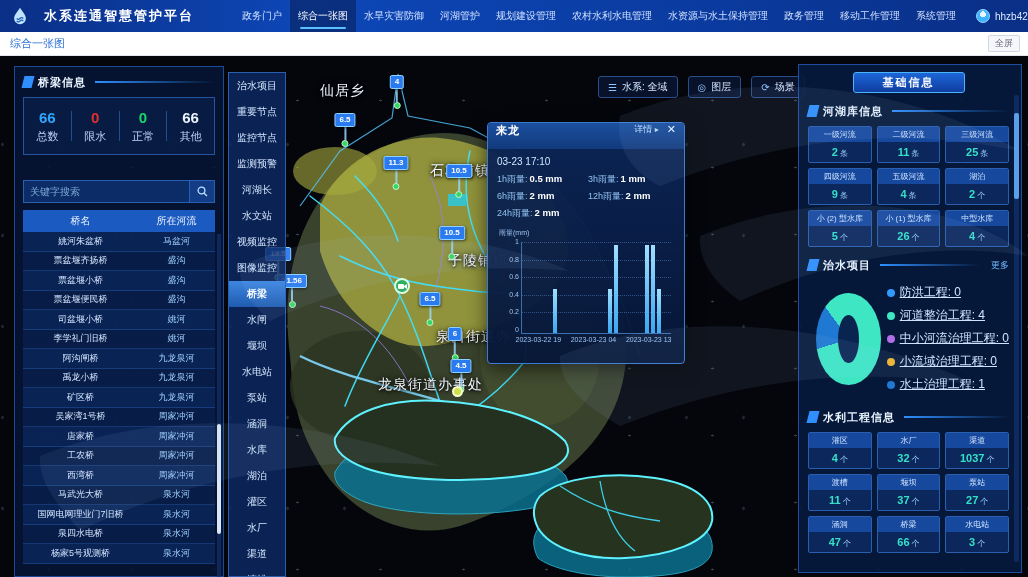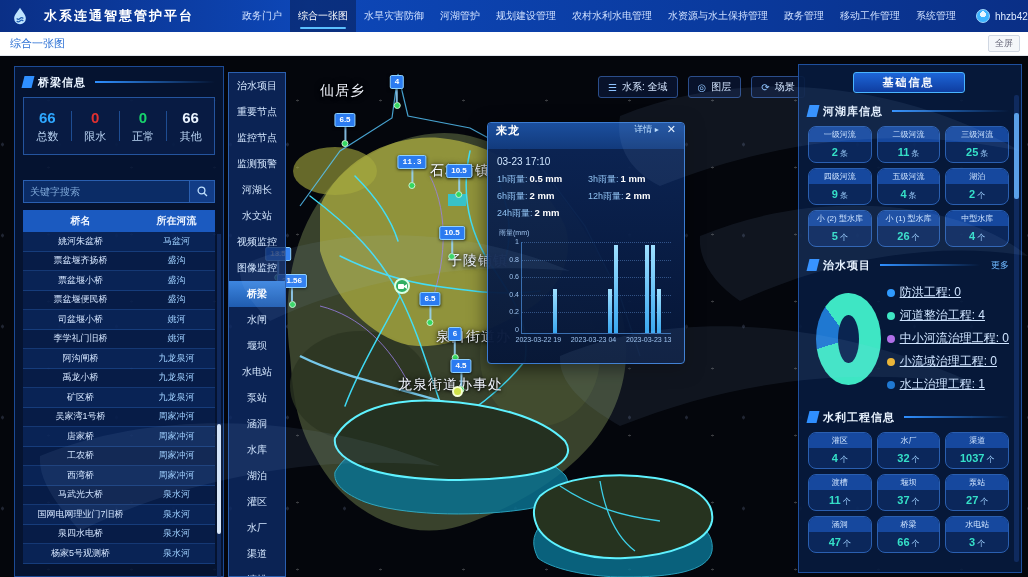--- a/index.html
+++ b/index.html
@@ -72,21 +72,21 @@
   .stat-label { font-size:11px; color:#bcd6f5; margin-top:3px; }
   .stat-div { width:1px; height:30px; background:#1e4d92; }
   .search-row { display:flex; margin-top:25px; height:23px; }
   .search-input { flex:1; background:#0b2c66; border:1px solid #2a5fb0; border-right:none;
     color:#dce9ff; font-size:10px; padding:0 6px; outline:none; }
   .search-input::placeholder { color:#7fa8d8; }
   .search-btn { width:26px; background:#123c86; border:1px solid #2a5fb0; cursor:pointer;
     display:flex; align-items:center; justify-content:center; }
   .btable { margin-top:7px; position:relative; }
   .thead { display:flex; background:#1b5ac0; height:22px; align-items:center; }
-  .th { color:#eef5ff; font-size:10px; font-weight:bold; text-align:center; }
+  .th { color:#eef5ff; font-size:10px; font-weight:normal; text-align:center; }
   .tc1 { width:60%; } .tc2 { width:40%; }
   .tbody { height:352px; overflow:hidden; }
   .trow { display:flex; align-items:center; height:19.5px; border-bottom:1px solid rgba(40,90,170,.45);
     background:rgba(16,56,130,.45); cursor:pointer; }
   .trow:nth-child(even){ background:rgba(10,40,100,.45); }
   .trow span { font-size:9px; color:#d5e6ff; text-align:center; overflow:hidden; white-space:nowrap; }
   .trow .tc2 { color:#9fd0ff; }
   .vscroll { position:absolute; right:-6px; top:24px; width:4px; height:350px; background:rgba(20,50,110,.7); }
   .vthumb { position:absolute; left:0; width:4px; border-radius:2px; background:#d8e6f8; }
   .hscroll { height:4px; background:rgba(20,50,110,.7); margin-top:1px; position:relative; }
@@ -127,21 +127,21 @@
 
   
   .right-panel { position:absolute; right:6px; top:8px; bottom:4px; width:224px;
     background:rgba(7,26,62,.92); border:1px solid #1e4f9e; z-index:10; padding:7px 12px 0 9px; overflow:hidden; }
   .pill { width:112px; margin:0 auto; height:21px; line-height:19px; text-align:center;
     background:linear-gradient(180deg,#1d66d8,#0f3da0); border:1px solid #49b4ff; border-radius:3px;
     color:#fff; font-size:11px; font-weight:bold; letter-spacing:2px; cursor:pointer; }
   .rp-sec { margin-top:9px; }
   .more-link { font-size:9px; color:#6fb8ff; margin-left:6px; cursor:pointer; white-space:nowrap; }
   .card-grid { display:grid; grid-template-columns:repeat(3,1fr); gap:5px; margin-top:6px; }
-  .info-card { border:1px solid #2a5fb0; background:rgba(16,52,120,.55); border-radius:8px; overflow:hidden; }
+  .info-card { border:1px solid #2a5fb0; background:rgba(16,52,120,.55); border-radius:2px; overflow:hidden; }
   .card-label { background:#16489e; color:#cfe4ff; font-size:8px; text-align:center;
     padding:2px 1px; white-space:nowrap; overflow:hidden; }
   .card-value { text-align:center; padding:4px 0 3px 0; font-size:11px; font-weight:bold; color:#35e0c8; }
   .card-unit { font-size:8px; color:#9fd0ff; font-weight:normal; margin-left:2px; }
   .donut-row { display:flex; align-items:center; margin-top:4px; }
   .donut { width:92px; height:92px; border-radius:50%; margin:4px 6px 4px 8px; position:relative; }
   .donut::after { content:""; position:absolute; inset:22px; border-radius:50%; background:#0a2450; }
   .legend { flex:1; }
   .leg-item { display:flex; align-items:center; gap:5px; margin:6px 0; }
   .leg-dot { width:8px; height:8px; border-radius:50%; flex:none; }
@@ -234,24 +234,24 @@
           <span class="ic">⟳</span>
           <span>场景</span>
         </div>
       </div>
 
     <div>
         <div class="town" style="left: 320px; top: 26px;">仙居乡</div>
         <div class="town" style="left: 430px; top: 106px;">石桥铺镇</div>
         <div class="town" style="left: 448px; top: 196px;">子陵铺镇</div>
         <div class="town" style="left: 436px; top: 272px;">泉口街道办</div>
-        <div class="town" style="left: 378px; top: 320px; margin-left: 20px;">龙泉街道办事处</div>
+        <div class="town" style="left: 378px; top: 320px;">龙泉街道办事处</div>
         <div class="marker" style="left: 397px; top: 14px;"><div class="mk-badge">4</div><div class="mk-stem"></div><div class="mk-dot"></div></div>
         <div class="marker" style="left: 345px; top: 52px;"><div class="mk-badge">6.5</div><div class="mk-stem"></div><div class="mk-dot"></div></div>
-        <div class="marker" style="left: 412px; top: 95px; font-family: Liberation Mono, monospace;"><div class="mk-badge">11.3</div><div class="mk-stem"></div><div class="mk-dot"></div></div>
+        <div class="marker" style="left: 396px; top: 95px;"><div class="mk-badge">11.3</div><div class="mk-stem"></div><div class="mk-dot"></div></div>
         <div class="marker" style="left: 459px; top: 103px;"><div class="mk-badge">10.5</div><div class="mk-stem"></div><div class="mk-dot"></div></div>
         <div class="marker" style="left: 452px; top: 165px;"><div class="mk-badge">10.5</div><div class="mk-stem"></div><div class="mk-dot"></div></div>
         <div class="marker" style="left: 278px; top: 186px;"><div class="mk-badge">13.5</div><div class="mk-stem"></div><div class="mk-dot"></div></div>
         <div class="marker" style="left: 292px; top: 213px;"><div class="mk-badge">21.56</div><div class="mk-stem"></div><div class="mk-dot"></div></div>
         <div class="marker" style="left: 430px; top: 231px;"><div class="mk-badge">6.5</div><div class="mk-stem"></div><div class="mk-dot"></div></div>
         <div class="marker" style="left: 455px; top: 266px;"><div class="mk-badge">6</div><div class="mk-stem"></div><div class="mk-dot"></div></div>
         <div class="marker" style="left: 461px; top: 298px;"><div class="mk-badge">4.5</div><div class="mk-stem"></div><div class="mk-dot"></div></div>
       </div>
     <div class="cam-marker" style="left:394px; top:222px;">
       <svg width="9" height="7" viewBox="0 0 9 7">

